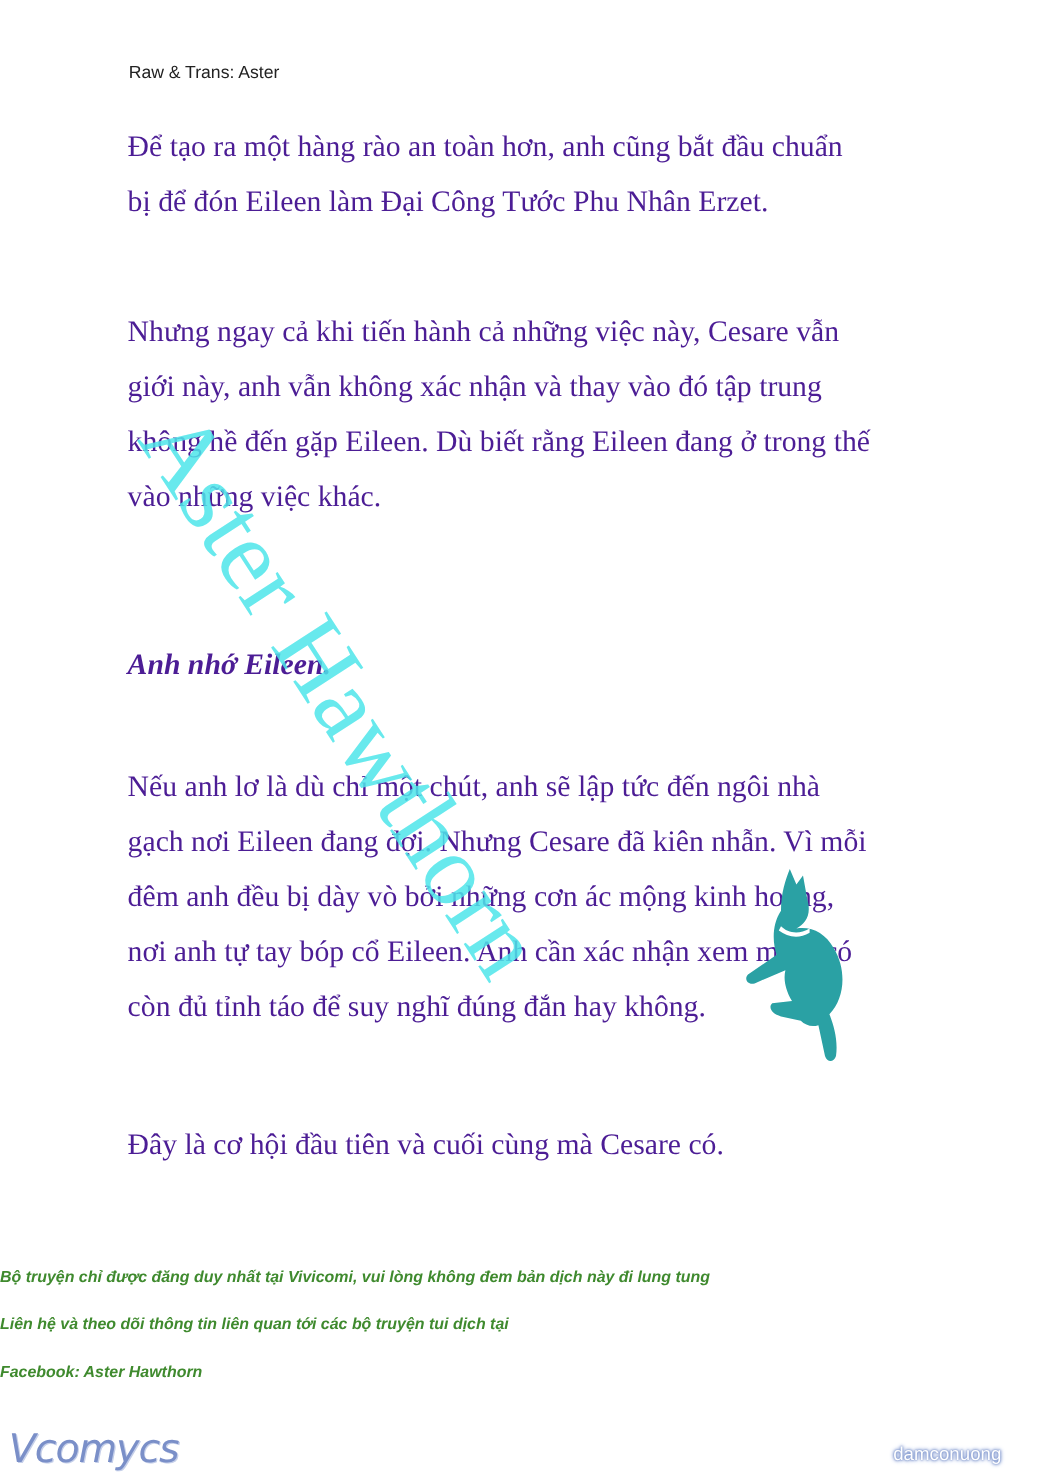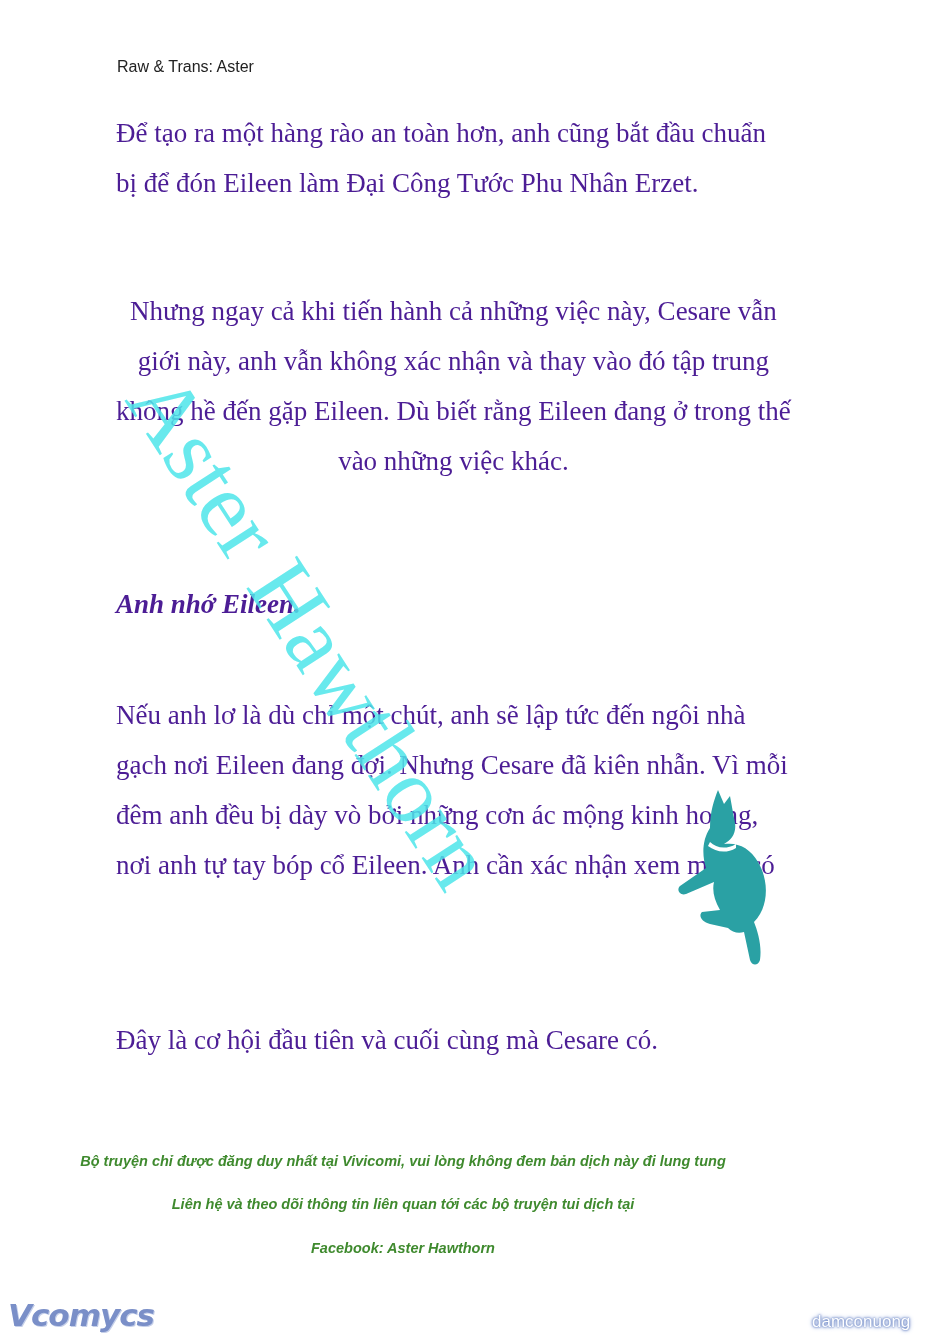--- a/index.html
+++ b/index.html
@@ -13,71 +13,72 @@
       font-family: "Liberation Sans", sans-serif; font-size: 16px; color: #222;
     }
     .para {
       position: absolute; left: 116px; margin: 0;
       font-size: 27px; line-height: 50px; color: #4c1d95;
       white-space: nowrap;
     }
     .para span { display: block; }
     .italic { font-style: italic; }
     .footer-line {
-      position: absolute; left: 0; width: 806px; text-align: center;
+      position: absolute; left: 0; width: 806px; 
       font-family: "Liberation Sans", sans-serif; font-style: italic; font-weight: bold;
       font-size: 14.5px; color: #3f8a2e;
     }
     .watermark {
       position: absolute; left: 190px; top: 500px;
       font-family: "Liberation Serif", serif; font-size: 92px; color: #4ee6ea;
       opacity: 0.85; transform-origin: left center;
       transform: rotate(57deg); white-space: nowrap; pointer-events: none;
       left: 150px; top: 330px;
     }
     .cat { position: absolute; left: 658px; top: 782px; width: 150px; height: 185px; }
     .logo-left {
       position: absolute; left: 8px; top: 1297px;
-      font-family: "DejaVu Sans", sans-serif; font-style: italic; font-weight: bold;
-      font-size: 31px; color: #7a8fc8; letter-spacing: -1px;
+      font-family: "DejaVu Sans", sans-serif; font-style: italic; font-weight: normal;
+      font-size: 36px; color: #7a8fc8; letter-spacing: -1px;
       text-shadow: 1px 1px 0 #c5cfe9;
     }
     .logo-right {
       position: absolute; left: 812px; top: 1312px;
       font-family: Liberation Sans, sans-serif; font-size: 17px; color: #ffffff;
       text-shadow: 0 0 3px #6b86c6, 0 0 5px #8aa0d6, 0 0 2px #5b78bd;
       text-align: center;
     }
   </style>
 </head>
 <body>
 
 <div class="header">Raw &amp; Trans: Aster</div>
 
 <div class="para" style="top:108px;">
   <span>Để tạo ra một hàng rào an toàn hơn, anh cũng bắt đầu chuẩn</span>
   <span>bị để đón Eileen làm Đại Công Tước Phu Nhân Erzet.</span>
 </div>
 
-<div class="para" style="top:286px;text-align:center;">
+<div class="para" style="top:276px;">
   <span>Nhưng ngay cả khi tiến hành cả những việc này, Cesare vẫn</span>
   <span>giới này, anh vẫn không xác nhận và thay vào đó tập trung</span>
   <span>không hề đến gặp Eileen. Dù biết rằng Eileen đang ở trong thế</span>
   <span>vào những việc khác.</span>
 </div>
 
 <div class="para italic" style="top:579px;font-weight:bold;">
   <span>Anh nhớ Eileen.</span>
 </div>
 
 <div class="para" style="top:690px;">
   <span>Nếu anh lơ là dù chỉ một chút, anh sẽ lập tức đến ngôi nhà</span>
   <span>gạch nơi Eileen đang đợi. Nhưng Cesare đã kiên nhẫn. Vì mỗi</span>
   <span>đêm anh đều bị dày vò bởi những cơn ác mộng kinh hoàng,</span>
   <span>nơi anh tự tay bóp cổ Eileen. Anh cần xác nhận xem mình có</span>
+  <span>còn đủ tỉnh táo để suy nghĩ đúng đắn hay không.</span>
 </div>
 
 <div class="para" style="top:1015px;">
   <span>Đây là cơ hội đầu tiên và cuối cùng mà Cesare có.</span>
 </div>
 
 <div class="watermark">Aster Hawthorn</div>
 
 <svg class="cat" viewBox="0 0 150 185">
   <path fill="#2aa1a4" d="M60 8 L66 22 L72 14 L76 36 C80 50 74 58 66 62 C80 60 92 66 100 80 C112 100 110 126 96 140 C100 150 104 164 102 178 C100 184 94 184 92 178 L86 150 C80 152 74 150 70 146 L52 142 C44 140 40 134 44 130 L62 128 C56 118 54 108 56 100 L28 112 C22 114 18 108 22 104 L48 86 C44 74 44 58 52 46 C52 30 56 18 60 8 Z"></path>

